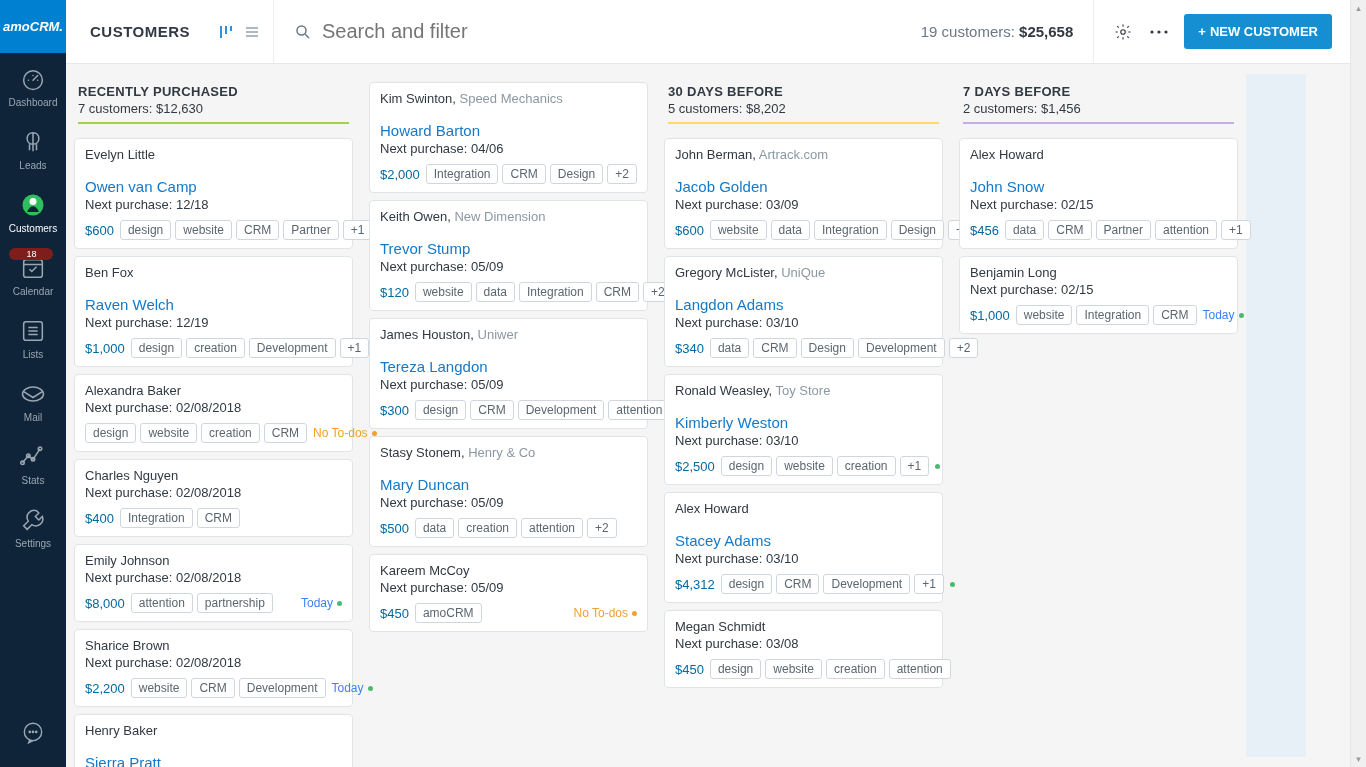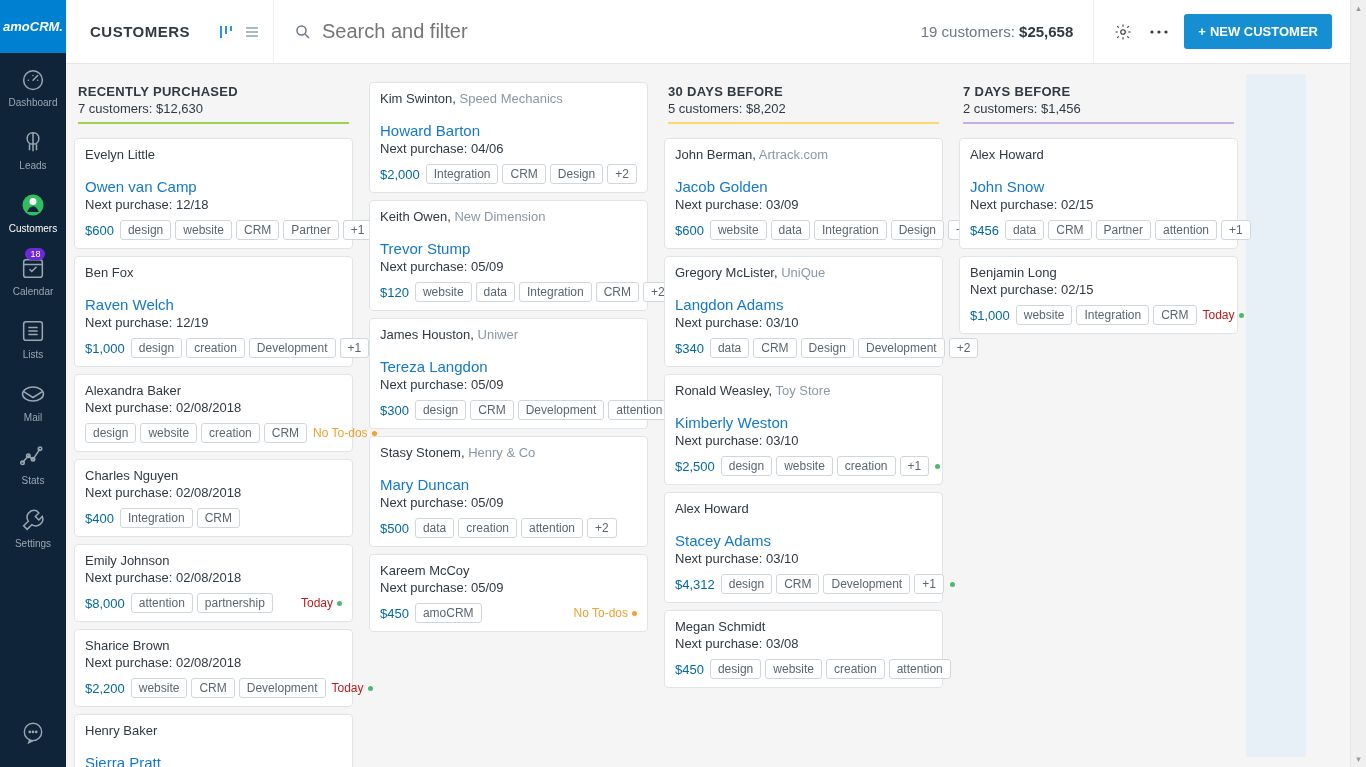--- a/index.html
+++ b/index.html
@@ -39,26 +39,26 @@
   color: #9aa7b3;
 }
 .nav-item.active { color: #fff; }
 .nav-item .icon {
   width: 32px; height: 32px;
   display:flex;align-items:center;justify-content:center;
 }
 .nav-item span.label { font-size: 10px; margin-top: 2px; }
 .badge {
   position: absolute;
-  top: 6px; right: 12px;
-  background: #6d28d9;
+  top: 6px; right: 4px;
+  background: #7f1d1d;
   color: #fff;
   border-radius: 10px;
   font-size: 9px;
-  padding: 1px 5px;
+  padding: 1px 17px;
 }
 .nav-chat {
   margin-top: auto;
   padding: 14px 0 18px;
 }
 
 .main { flex: 1; display: flex; flex-direction: column; min-width: 0; }
 
 .topbar {
   height: 64px;
@@ -157,21 +157,21 @@
   background:#fff;
   white-space:nowrap;
 }
 .status-right {
   margin-left:auto;
   font-size:12px;
   display:flex;align-items:center;gap:4px;
   white-space:nowrap;
 }
 .status-orange { color:#f0a12f;}
-.status-green { color:#b91c1c;}
+.status-green { color:#3b82f6;}
 .dot {width:5px;height:5px;border-radius:50%;display:inline-block;}
 .dot-orange{background:#f0a12f;}
 .dot-green{background:#4bba6f;}
 .dot-pink{background:#e55b9c;}
 
 svg { display:block; }
 
 .scrollbar-right {
   width: 16px;
   background: #f0f0f0;

